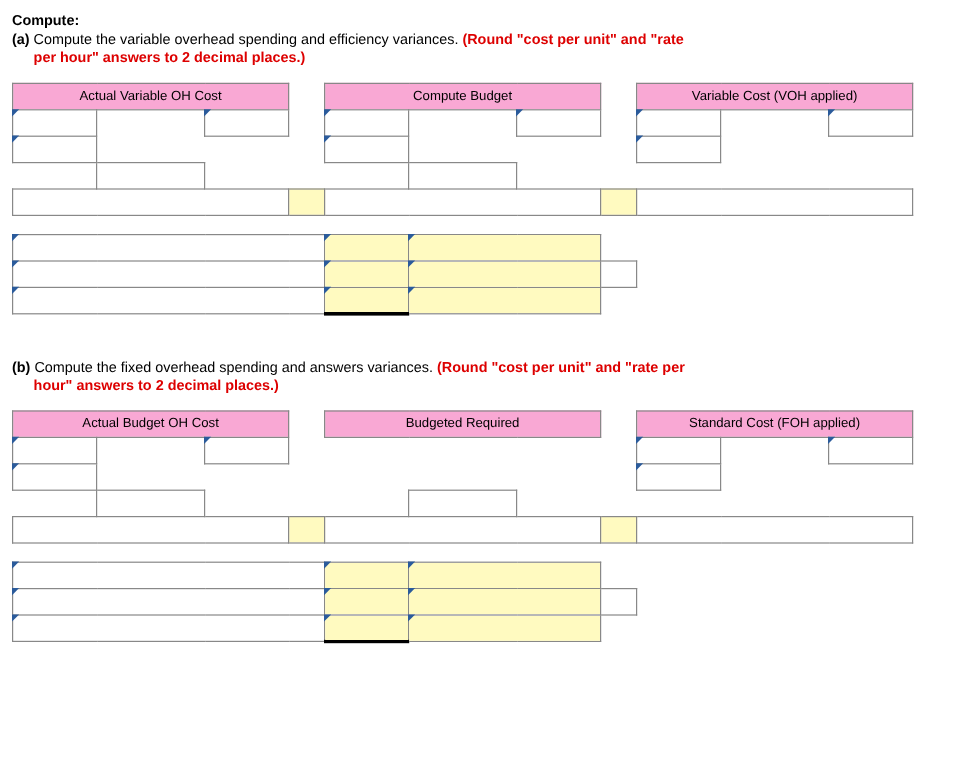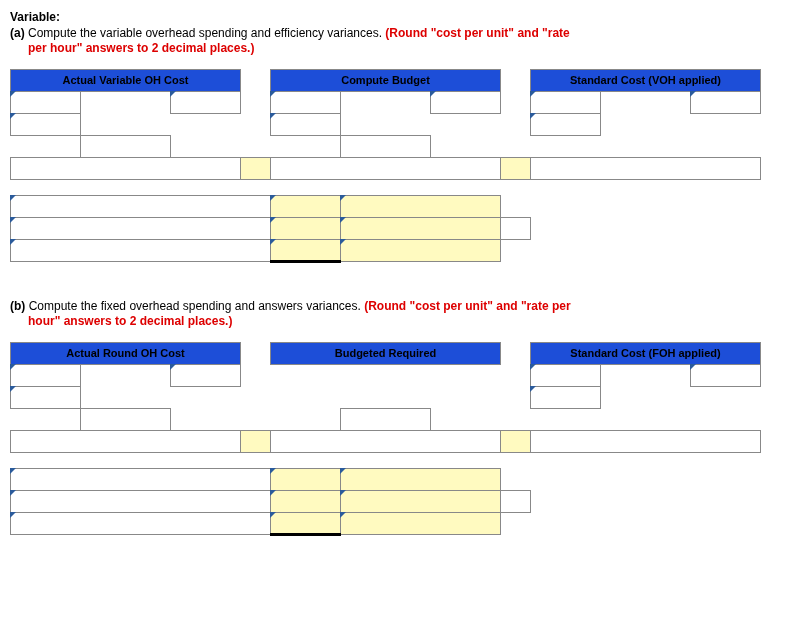--- a/index.html
+++ b/index.html
@@ -22,43 +22,43 @@
   }
   .section-table td, .section-table th {
     border: 1px solid #888;
     height: 22px;
     padding: 0 4px;
     font-size: 11px;
     text-align: center;
     vertical-align: middle;
   }
   .section-table th {
-    background: #1d4ed8;
-    font-weight: bold;
+    background: #f9a8d4;
+    font-weight: normal;
   }
   .noborder { border: none !important; background: transparent; }
   .yellow { background: #fffac0; }
   .tri { position: relative; }
   .tri::before {
     content: "";
     position: absolute;
     left: -1px;
     top: -1px;
     width: 0; height: 0;
     border-top: 6px solid #2b5b9b;
     border-right: 6px solid transparent;
   }
   .emph-bottom { border-bottom: 3px solid #000 !important; }
   .grid-wrap { margin-bottom: 36px; }
 </style>
 </head>
 <body>
 
 <div class="prompt">
-  <span class="req-label">Variable:</span><br>
+  <span class="req-label">Compute:</span><br>
   <span style="font-weight:bold">(a) </span><span>Compute the variable overhead spending and efficiency variances. </span><span class="red">(Round "cost per unit" and "rate</span>
   <span class="red-indent">per hour" answers to 2 decimal places.)</span>
 </div>
 
 <div class="grid-wrap">
 <table class="section-table">
 <colgroup>
   <col style="width:70px">
         <col style="width:90px">
         <col style="width:70px">
@@ -70,21 +70,21 @@
   <col style="width:70px">
         <col style="width:90px">
         <col style="width:70px">
 </colgroup>
 <tbody>
         <tr>
   <th colspan="3">Actual Variable OH Cost</th>
   <td class="noborder"></td>
   <th colspan="3">Compute Budget</th>
   <td class="noborder"></td>
-  <th colspan="3">Standard Cost (VOH applied)</th>
+  <th colspan="3">Variable Cost (VOH applied)</th>
 </tr>
 <tr>
   <td class="tri"></td>
           <td class="noborder"></td>
           <td class="tri"></td>
   <td class="noborder"></td>
   <td class="tri"></td>
           <td class="noborder"></td>
           <td class="tri"></td>
   <td class="noborder"></td>
@@ -166,21 +166,21 @@
   <col style="width:70px">
         <col style="width:90px">
         <col style="width:70px">
   <col style="width:30px">
   <col style="width:70px">
         <col style="width:90px">
         <col style="width:70px">
 </colgroup>
 <tbody>
         <tr>
-  <th colspan="3">Actual Round OH Cost</th>
+  <th colspan="3">Actual Budget OH Cost</th>
   <td class="noborder"></td>
   <th colspan="3">Budgeted Required</th>
   <td class="noborder"></td>
   <th colspan="3">Standard Cost (FOH applied)</th>
 </tr>
 <tr>
   <td class="tri"></td>
           <td class="noborder"></td>
           <td class="tri"></td>
   <td class="noborder"></td>

